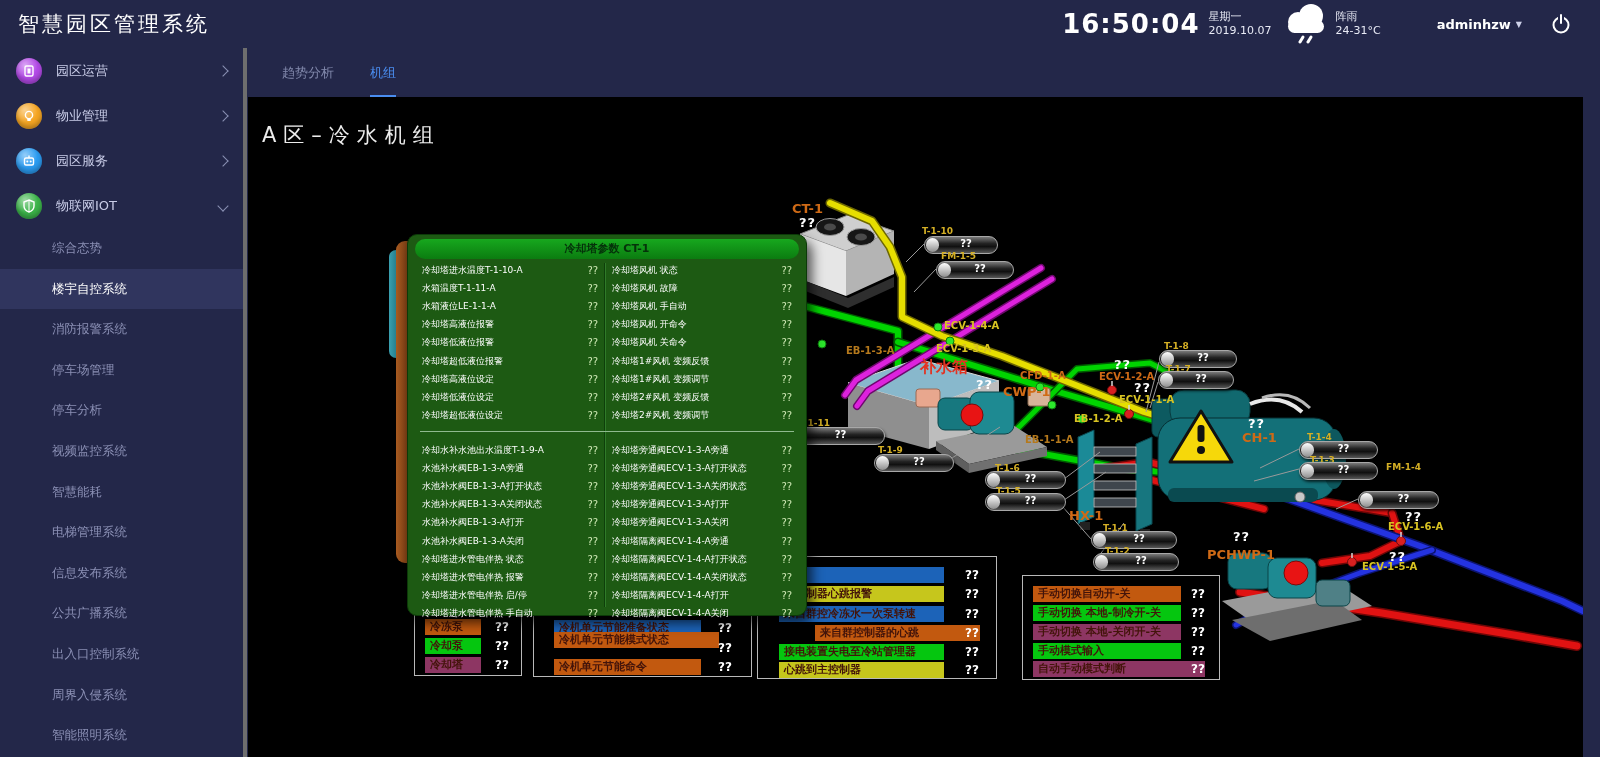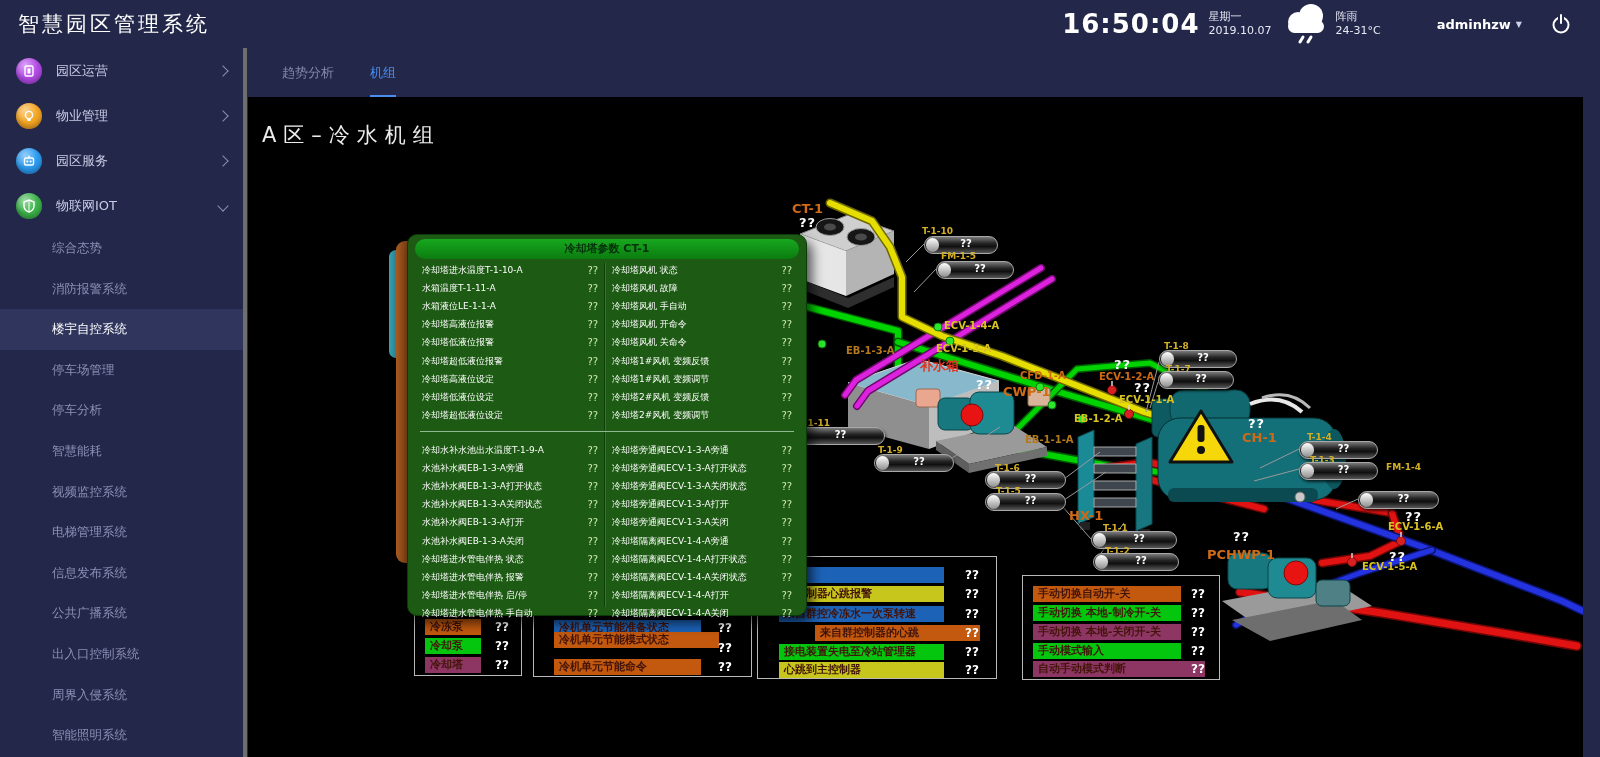--- a/index.html
+++ b/index.html
@@ -37,21 +37,21 @@
   .page-title{position:absolute;left:262px;top:121px;font-size:21px;color:#ececec;letter-spacing:7px;z-index:6}
   
   .cap-label{position:absolute;font-size:9px;font-weight:bold;color:#d4af25;z-index:20;white-space:nowrap}
   .capsule{position:absolute;height:16px;border:1px solid #a8a8a8;border-radius:9px;z-index:20;
            background:linear-gradient(180deg,#7a7a7a 0%,#242424 40%,#101010 60%,#585858 100%);box-shadow:1px 2px 3px rgba(0,0,0,.7)}
   .capsule .lcap{position:absolute;left:1px;top:1px;bottom:1px;width:13px;border-radius:7px;background:linear-gradient(180deg,#ffffff,#8f8f8f)}
   .capsule .v{position:absolute;left:10px;right:0;top:1px;text-align:center;color:#fff;font-weight:bold;font-size:10px}
   
   .dlabel{position:absolute;font-size:10px;font-weight:bold;z-index:20;white-space:nowrap}
   .lab-orange{color:#cf6a16}.lab-yellow{color:#d8c322}.lab-brown{color:#b5791c}
-  .lab-red{color:#e23322;font-size:13px}
+  .lab-red{color:#e23322;font-size:16px}
   .lab-big{font-size:13px}
   .lab-q{color:#fff;font-size:13px;letter-spacing:1px}
   
   .stable{position:absolute;border:1px solid #b9b9b9;background:#000;z-index:10}
   .chip{position:absolute;height:16px;font-size:11px;font-weight:bold;line-height:16px;padding-left:5px;box-sizing:border-box;color:#43140a;white-space:nowrap;overflow:hidden}
   .chip.orange{background:#c2590f}.chip.green{background:#05c60f}.chip.blue{background:#1c63b8}
   .chip.yellow{background:#c6c61c}.chip.purple{background:#8d3663}
   .sval{position:absolute;color:#fff;font-weight:bold;font-size:12px;line-height:16px}
   
   .panel-back2{position:absolute;left:389px;top:250px;width:14px;height:108px;background:linear-gradient(90deg,#3aa0b0,#14606e);border-radius:7px 0 0 7px;z-index:27}
@@ -142,26 +142,26 @@
       <span class="nav-ico" style="background: radial-gradient(circle at 35% 28%, rgba(255, 255, 255, 0.5), rgba(255, 255, 255, 0) 50%), rgb(60, 181, 74);">
         <svg viewBox="0 0 16 16">
           <path d="M8 2 L13 4 V8 C13 11 11 13 8 14 C5 13 3 11 3 8 V4 Z" fill="none" stroke="#fff" stroke-width="1.4"></path>
           <line x1="8" y1="2" x2="8" y2="14" stroke="#fff" stroke-width="1"></line>
         </svg>
       </span>
       <span class="nav-label">物联网IOT</span>
       <span class="chev down"></span>
     </div>
     <div class="sub-item">综合态势</div>
+    <div class="sub-item active">楼宇自控系统</div>
     <div class="sub-item">消防报警系统</div>
-    <div class="sub-item active">楼宇自控系统</div>
     <div class="sub-item">停车场管理</div>
     <div class="sub-item">停车分析</div>
+    <div class="sub-item">视频监控系统</div>
     <div class="sub-item">智慧能耗</div>
-    <div class="sub-item">视频监控系统</div>
     <div class="sub-item">电梯管理系统</div>
     <div class="sub-item">信息发布系统</div>
     <div class="sub-item">公共广播系统</div>
     <div class="sub-item">出入口控制系统</div>
     <div class="sub-item">周界入侵系统</div>
     <div class="sub-item">智能照明系统</div>
   </div>
 <div class="side-scrollbar"></div>
 
 <div class="content-tabs" id="tabs">

